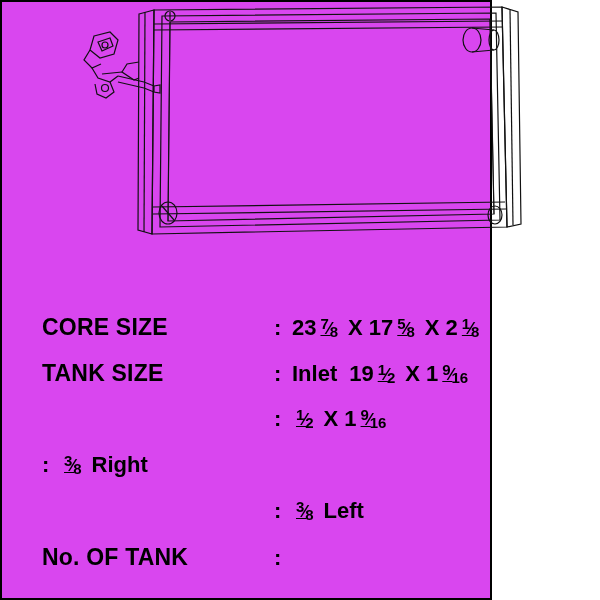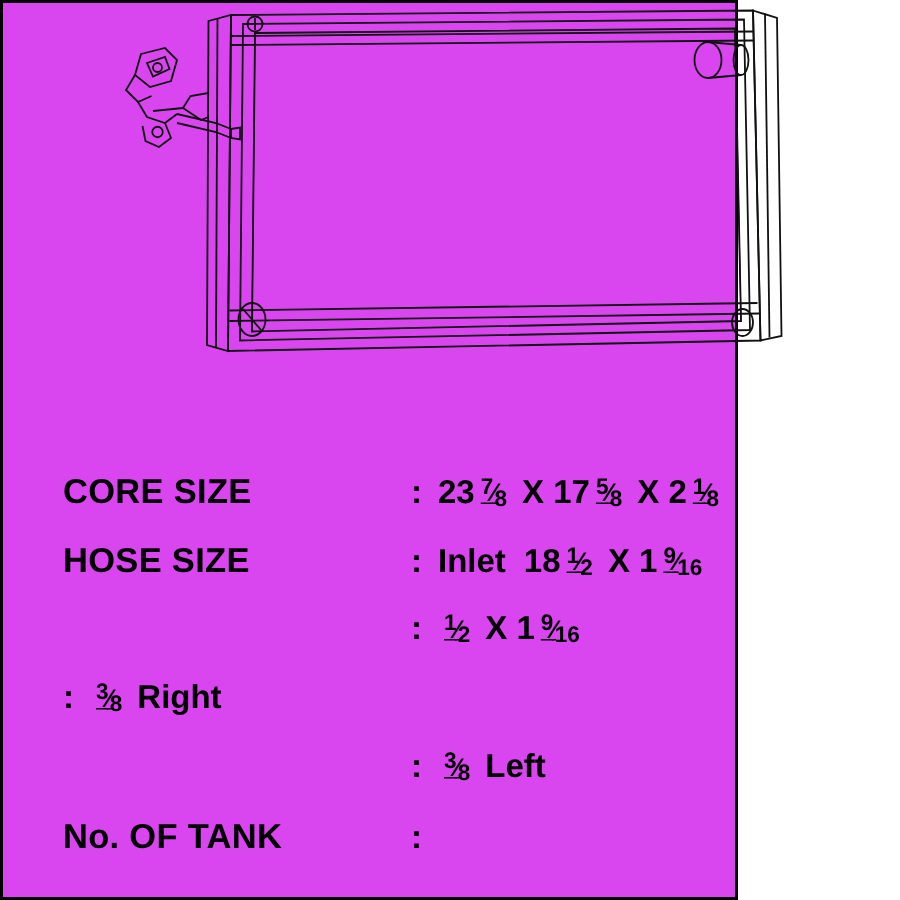--- a/index.html
+++ b/index.html
@@ -174,27 +174,27 @@
           <span class="sp"></span>
           <span class="txt">X 17</span>
           <span class="frac"><span class="num">5</span><span class="slash">⁄</span><span class="den">8</span></span>
           <span class="sp"></span>
           <span class="txt">X 2</span>
           <span class="frac"><span class="num">1</span><span class="slash">⁄</span><span class="den">8</span></span>
       </div>
     </div>
 
     <div class="spec-row">
-      <div class="spec-label">HOSE SIZE</div>
+      <div class="spec-label">TANK SIZE</div>
       <div class="spec-colon">:</div>
       <div class="spec-value">
         <span class="txt">Inlet</span>
           <span class="sp"></span>
           <span class="sp"></span>
-          <span class="txt">18</span>
+          <span class="txt">19</span>
           <span class="frac"><span class="num">1</span><span class="slash">⁄</span><span class="den">2</span></span>
           <span class="sp"></span>
           <span class="txt">X 1</span>
           <span class="frac"><span class="num">9</span><span class="slash">⁄</span><span class="den">16</span></span>
       </div>
     </div>
 
     <div class="spec-row">
       <div class="spec-label"></div>
       <div class="spec-colon">:</div>

